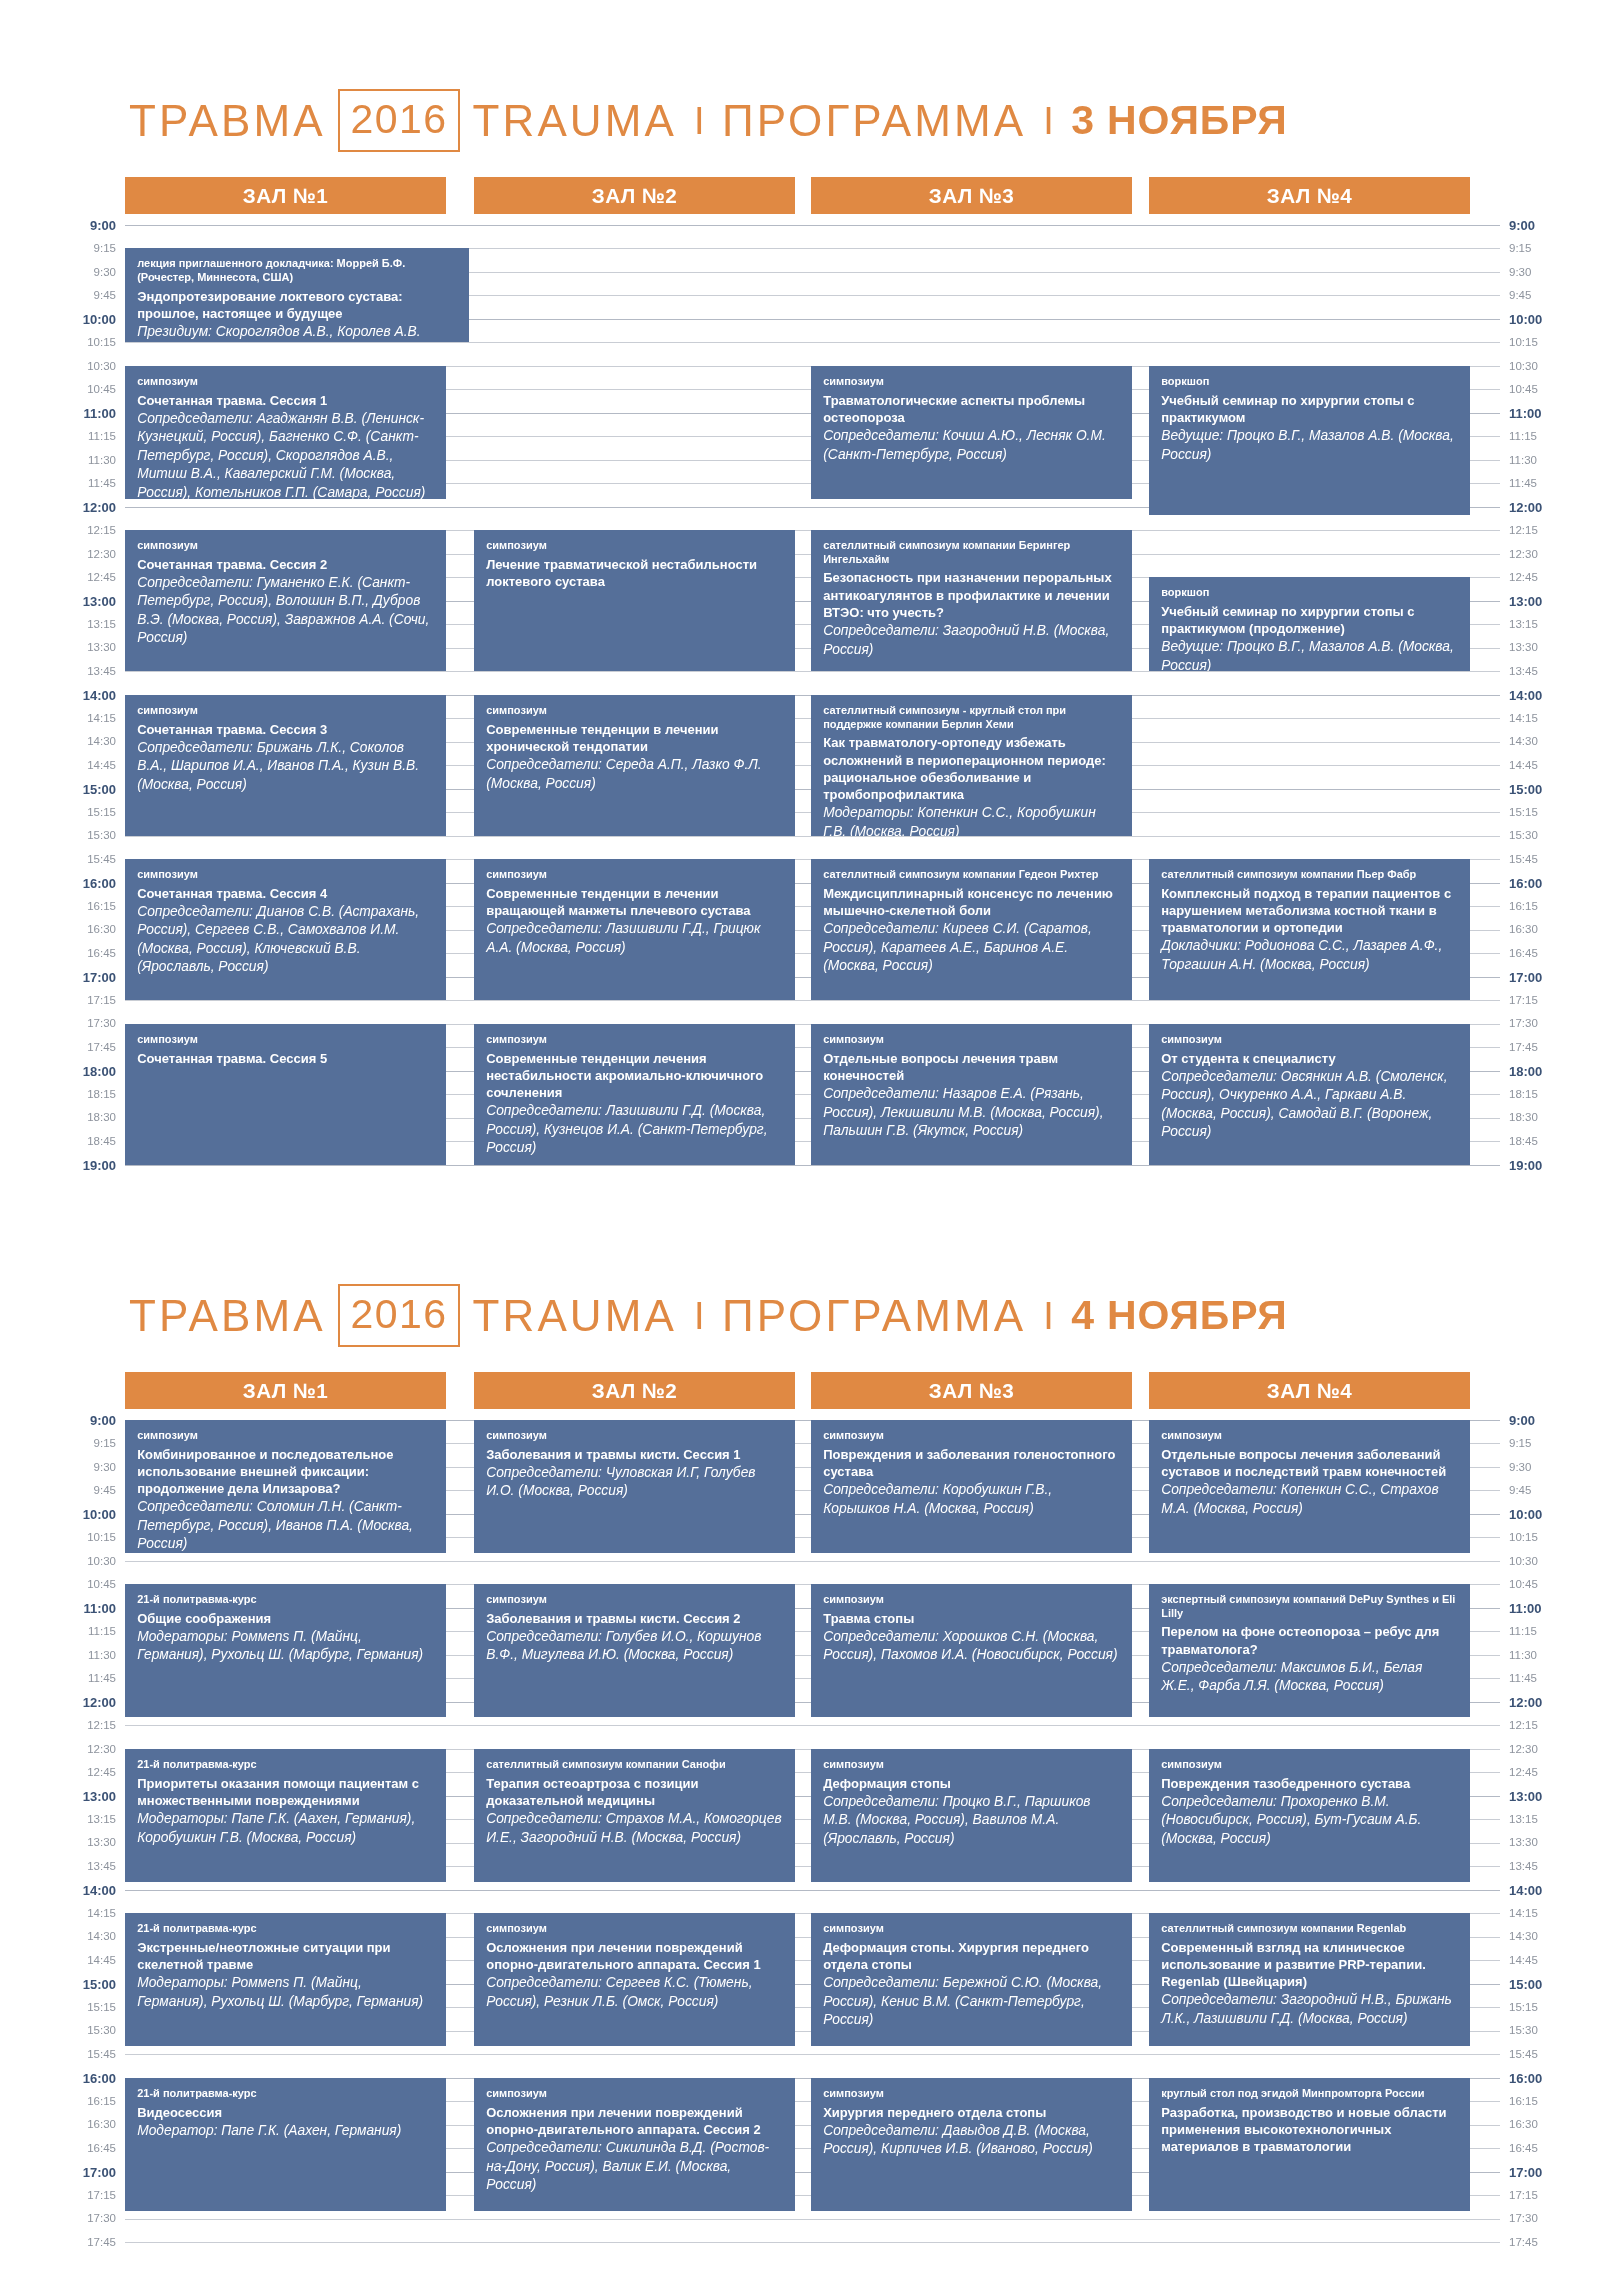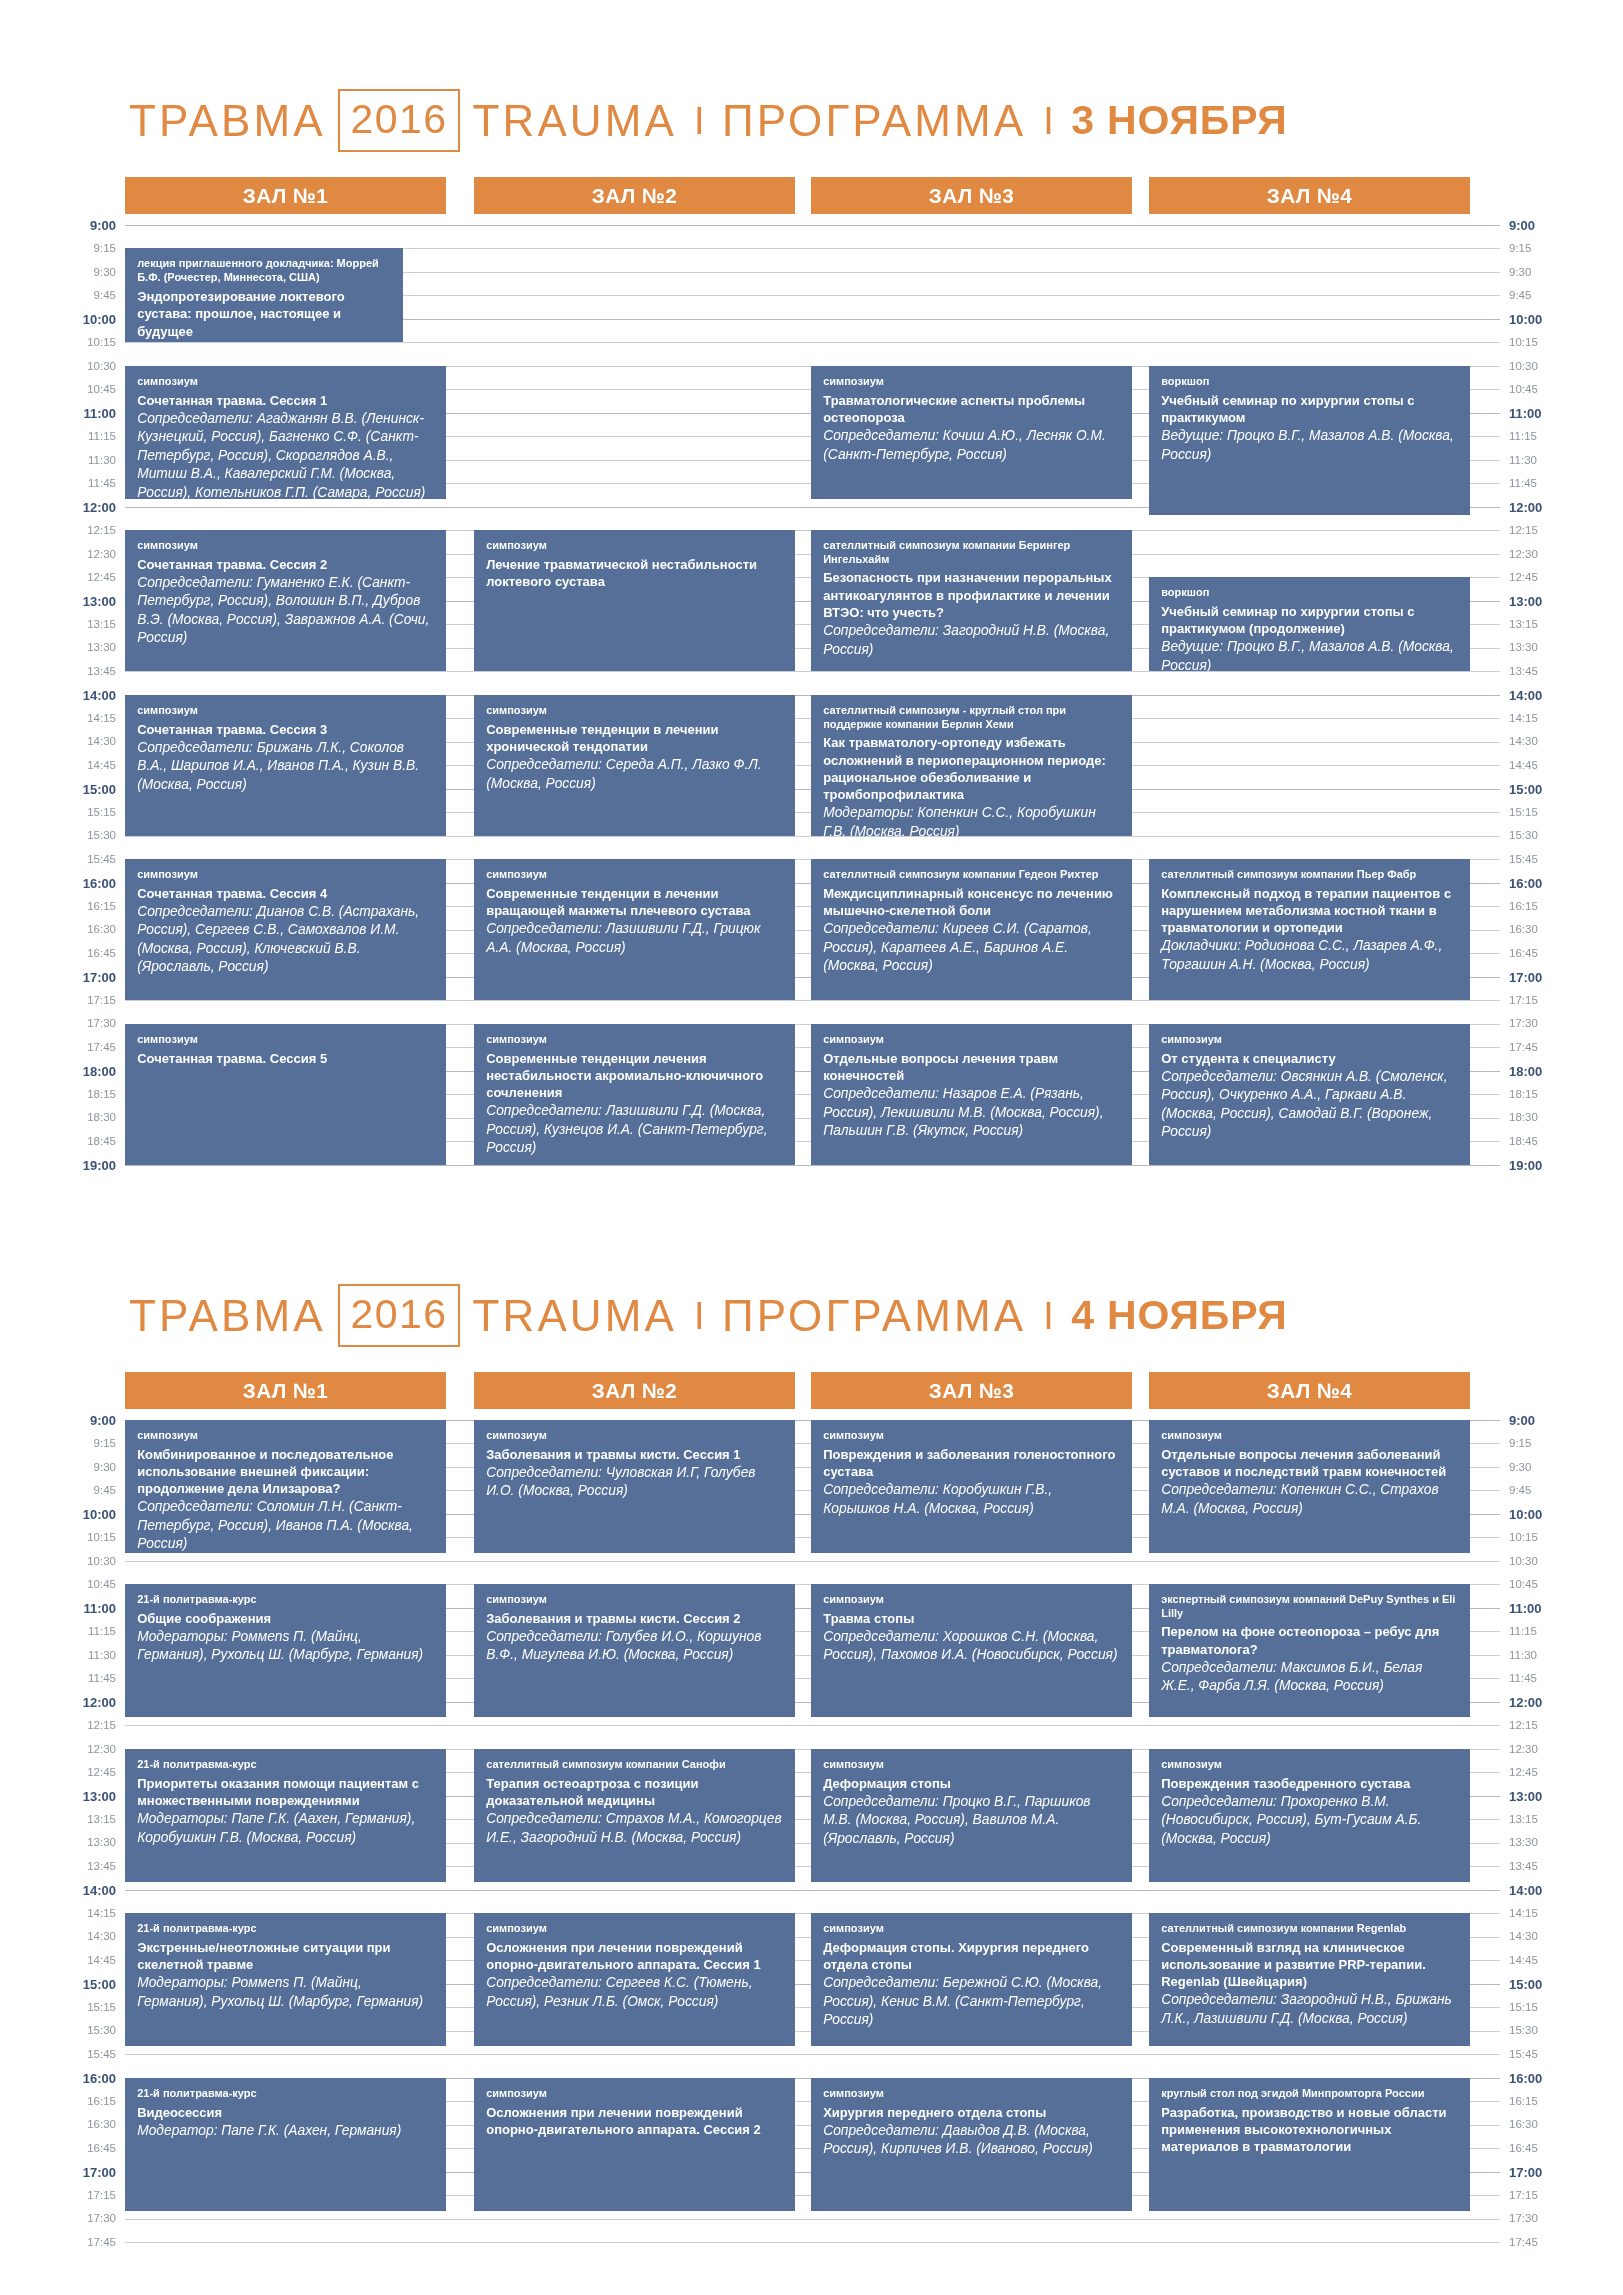--- a/index.html
+++ b/index.html
@@ -251,21 +251,21 @@
           <div class="tlabel right" style="left: 1509px; width: 92px; top: 864px;">18:15</div>
           <div class="tline" style="left: 125px; width: 1375px; top: 893px;"></div>
           <div class="tlabel" style="left: 0px; width: 116px; top: 887px;">18:30</div>
           <div class="tlabel right" style="left: 1509px; width: 92px; top: 887px;">18:30</div>
           <div class="tline" style="left: 125px; width: 1375px; top: 916px;"></div>
           <div class="tlabel" style="left: 0px; width: 116px; top: 911px;">18:45</div>
           <div class="tlabel right" style="left: 1509px; width: 92px; top: 911px;">18:45</div>
           <div class="tline major" style="left: 125px; width: 1375px; top: 940px;"></div>
           <div class="tlabel major" style="left: 0px; width: 116px; top: 934px;">19:00</div>
           <div class="tlabel right major" style="left: 1509px; width: 92px; top: 934px;">19:00</div>
-          <div class="sess" style="left: 125px; width: 278px; top: 23.5px; height: 94px;">
+          <div class="sess" style="left: 125px; width: 344px; top: 23.5px; height: 94px;">
             <span class="kind">лекция приглашенного докладчика: Моррей Б.Ф. (Рочестер, Миннесота, США)</span>
             <span class="title">Эндопротезирование локтевого сустава: прошлое, настоящее и будущее</span>
             <span class="chairs">Президиум: Скороглядов А.В., Королев А.В. (Москва, Россия), Слободской А.Б. (Саратов, Россия)</span>
           </div>
           <div class="sess" style="left: 125px; width: 321px; top: 141px; height: 133px;">
             <span class="kind">симпозиум</span>
             <span class="title">Сочетанная травма. Сессия 1</span>
             <span class="chairs">Сопредседатели: Агаджанян В.В. (Ленинск-Кузнецкий, Россия), Багненко С.Ф. (Санкт-Петербург, Россия), Скороглядов А.В., Митиш В.А., Кавалерский Г.М. (Москва, Россия), Котельников Г.П. (Самара, Россия)</span>
           </div>
           <div class="sess" style="left: 811px; width: 321px; top: 141px; height: 133px;">
@@ -559,20 +559,21 @@
             <span class="chairs">Сопредседатели: Загородний Н.В., Брижань Л.К., Лазишвили Г.Д. (Москва, Россия)</span>
           </div>
           <div class="sess" style="left: 125px; width: 321px; top: 658px; height: 133px;">
             <span class="kind">21-й политравма-курс</span>
             <span class="title">Видеосессия</span>
             <span class="chairs">Модератор: Папе Г.К. (Аахен, Германия)</span>
           </div>
           <div class="sess" style="left: 474px; width: 321px; top: 658px; height: 133px;">
             <span class="kind">симпозиум</span>
             <span class="title">Осложнения при лечении повреждений опорно-двигательного аппарата. Сессия 2</span>
+            <span class="chairs">Сопредседатели: Сикилинда В.Д. (Ростов-на-Дону, Россия), Валик Е.И. (Москва, Россия)</span>
           </div>
           <div class="sess" style="left: 811px; width: 321px; top: 658px; height: 133px;">
             <span class="kind">симпозиум</span>
             <span class="title">Хирургия переднего отдела стопы</span>
             <span class="chairs">Сопредседатели: Давыдов Д.В. (Москва, Россия), Кирпичев И.В. (Иваново, Россия)</span>
           </div>
           <div class="sess" style="left: 1149px; width: 321px; top: 658px; height: 133px;">
             <span class="kind">круглый стол под эгидой Минпромторга России</span>
             <span class="title">Разработка, производство и новые области применения высокотехнологичных материалов в травматологии</span>
           </div>

